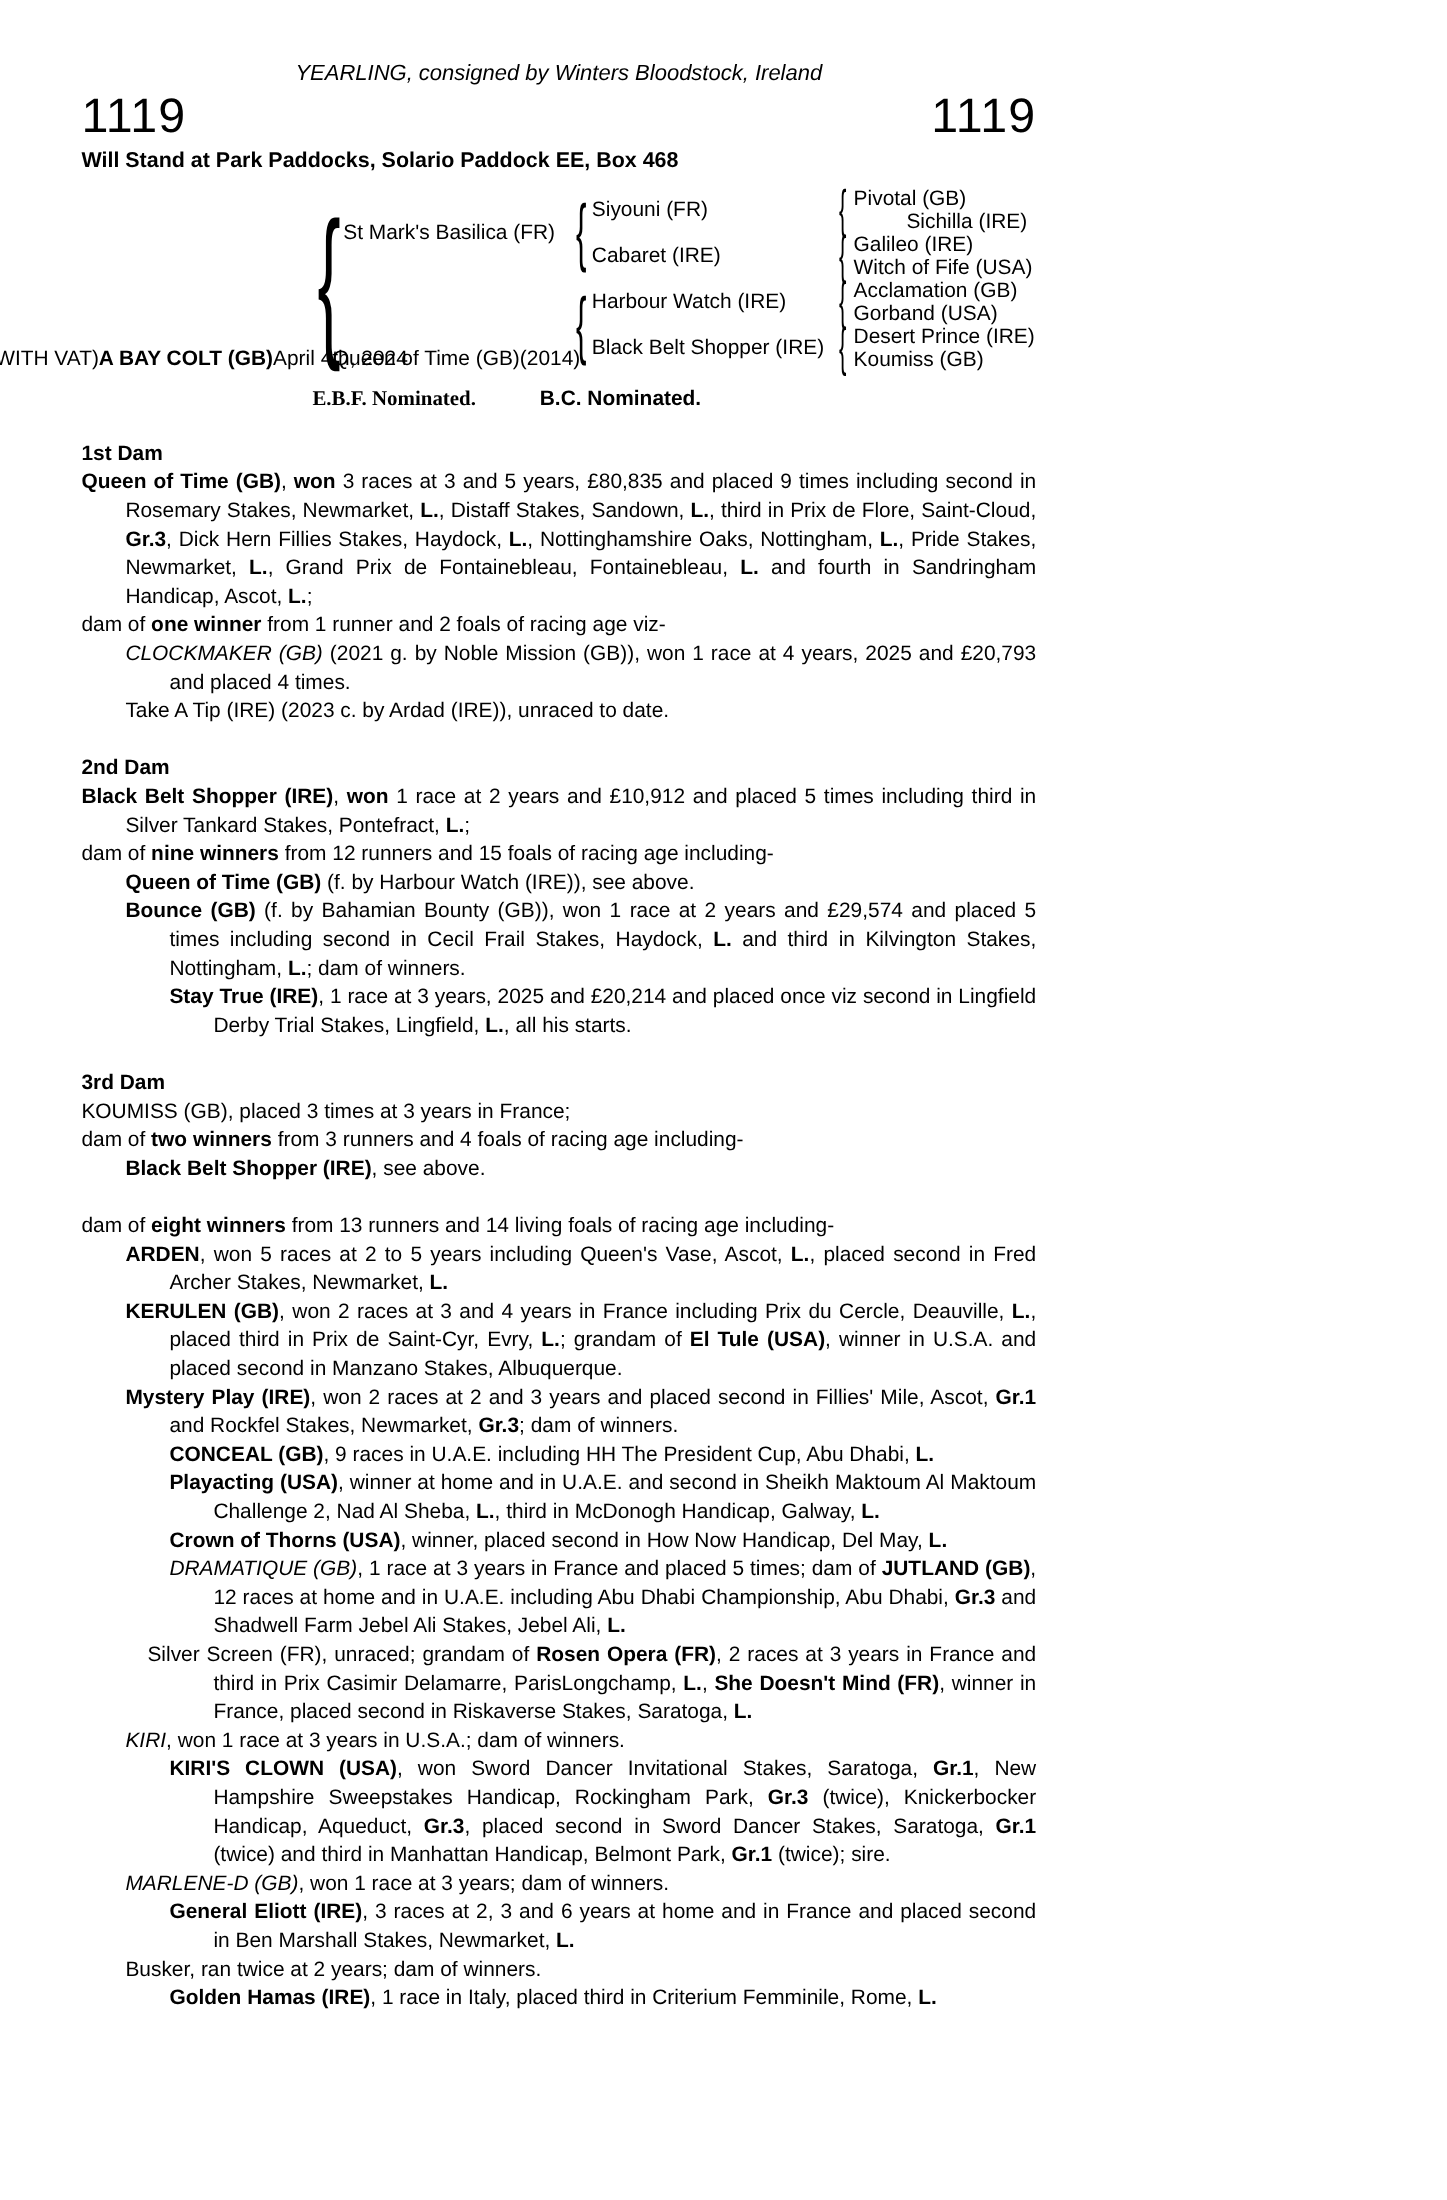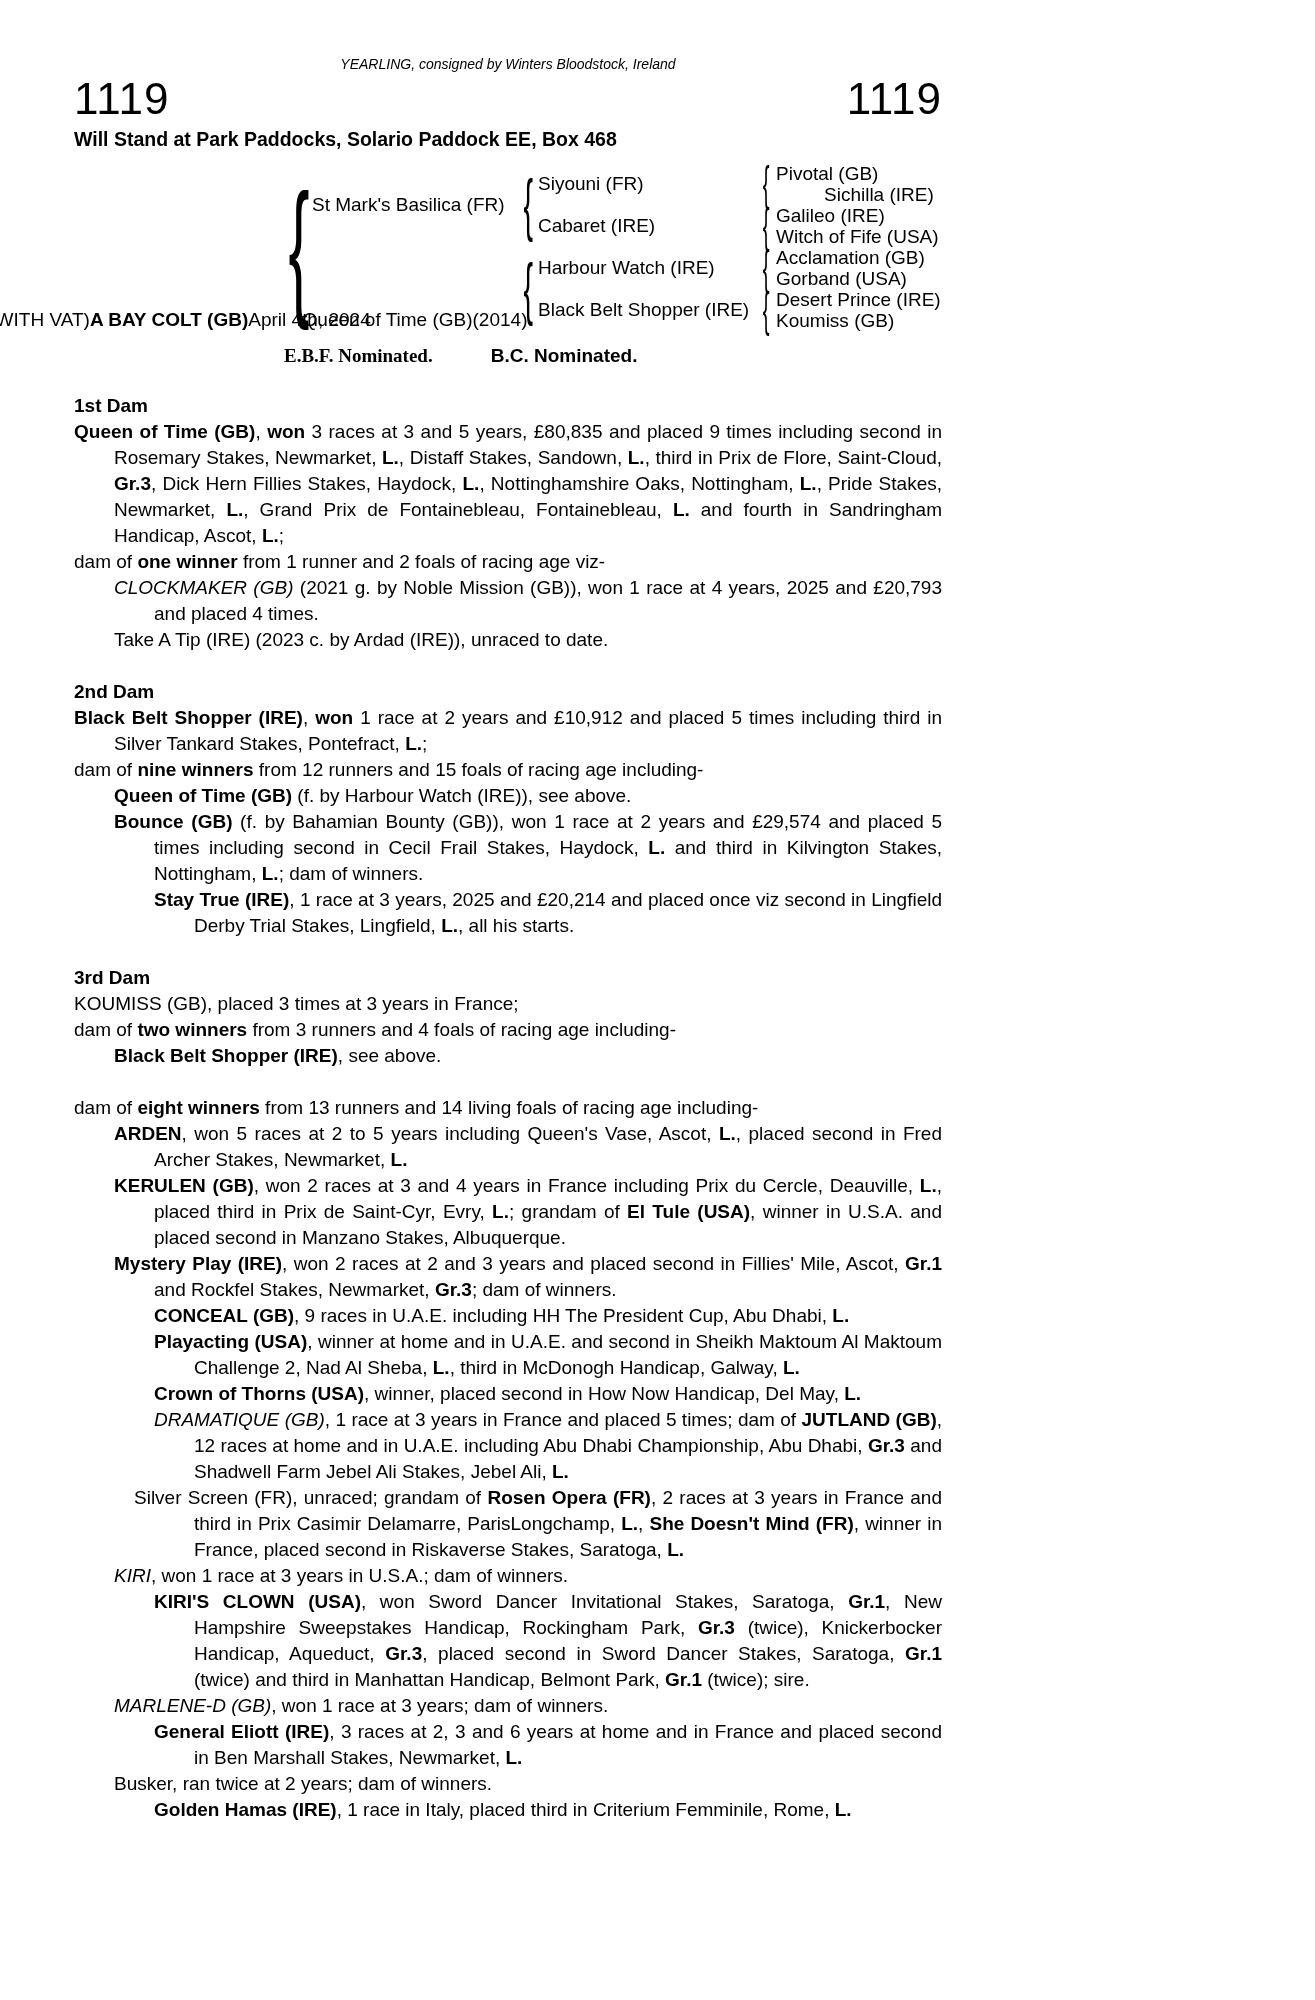--- a/index.html
+++ b/index.html
@@ -2,21 +2,21 @@
 <html><head>
 <meta charset="utf-8">
 <style>
   html,body{margin:0;padding:0;}
   body{
     width:1315px;height:2000px;background:#ffffff;color:#000000;
     font-family:"Liberation Sans",sans-serif;font-size:19px;
   }
   .page{width:868px;margin-left:74px;padding-top:56px;}
 
-  .consigned-line{text-align:center;font-style:italic;font-size:14px;}
+  .consigned-line{text-align:center;font-style:italic;font-size:20px;}
   .lot-row{display:flex;justify-content:space-between;align-items:baseline;margin-top:2px;}
   .lot-number{font-size:44px;font-weight:normal;letter-spacing:1px;}
   .stand-line{font-weight:bold;margin-top:4px;font-size:19.5px;}
 
   .pedigree{display:grid;grid-template-columns:212px 26px 206px 20px 218px 20px 1fr;grid-auto-rows:21px;margin-top:12px;}
   .pcell{display:flex;align-items:center;white-space:nowrap;}
   .pcell.block{align-items:flex-end;justify-content:center;line-height:23px;}
   .brace-cell{display:flex;align-items:center;justify-content:center;overflow:visible;}
   .brace{line-height:.9;transform:scaleX(.42);transform-origin:center;display:block;}
   .brace-sm{font-size:48px;}

